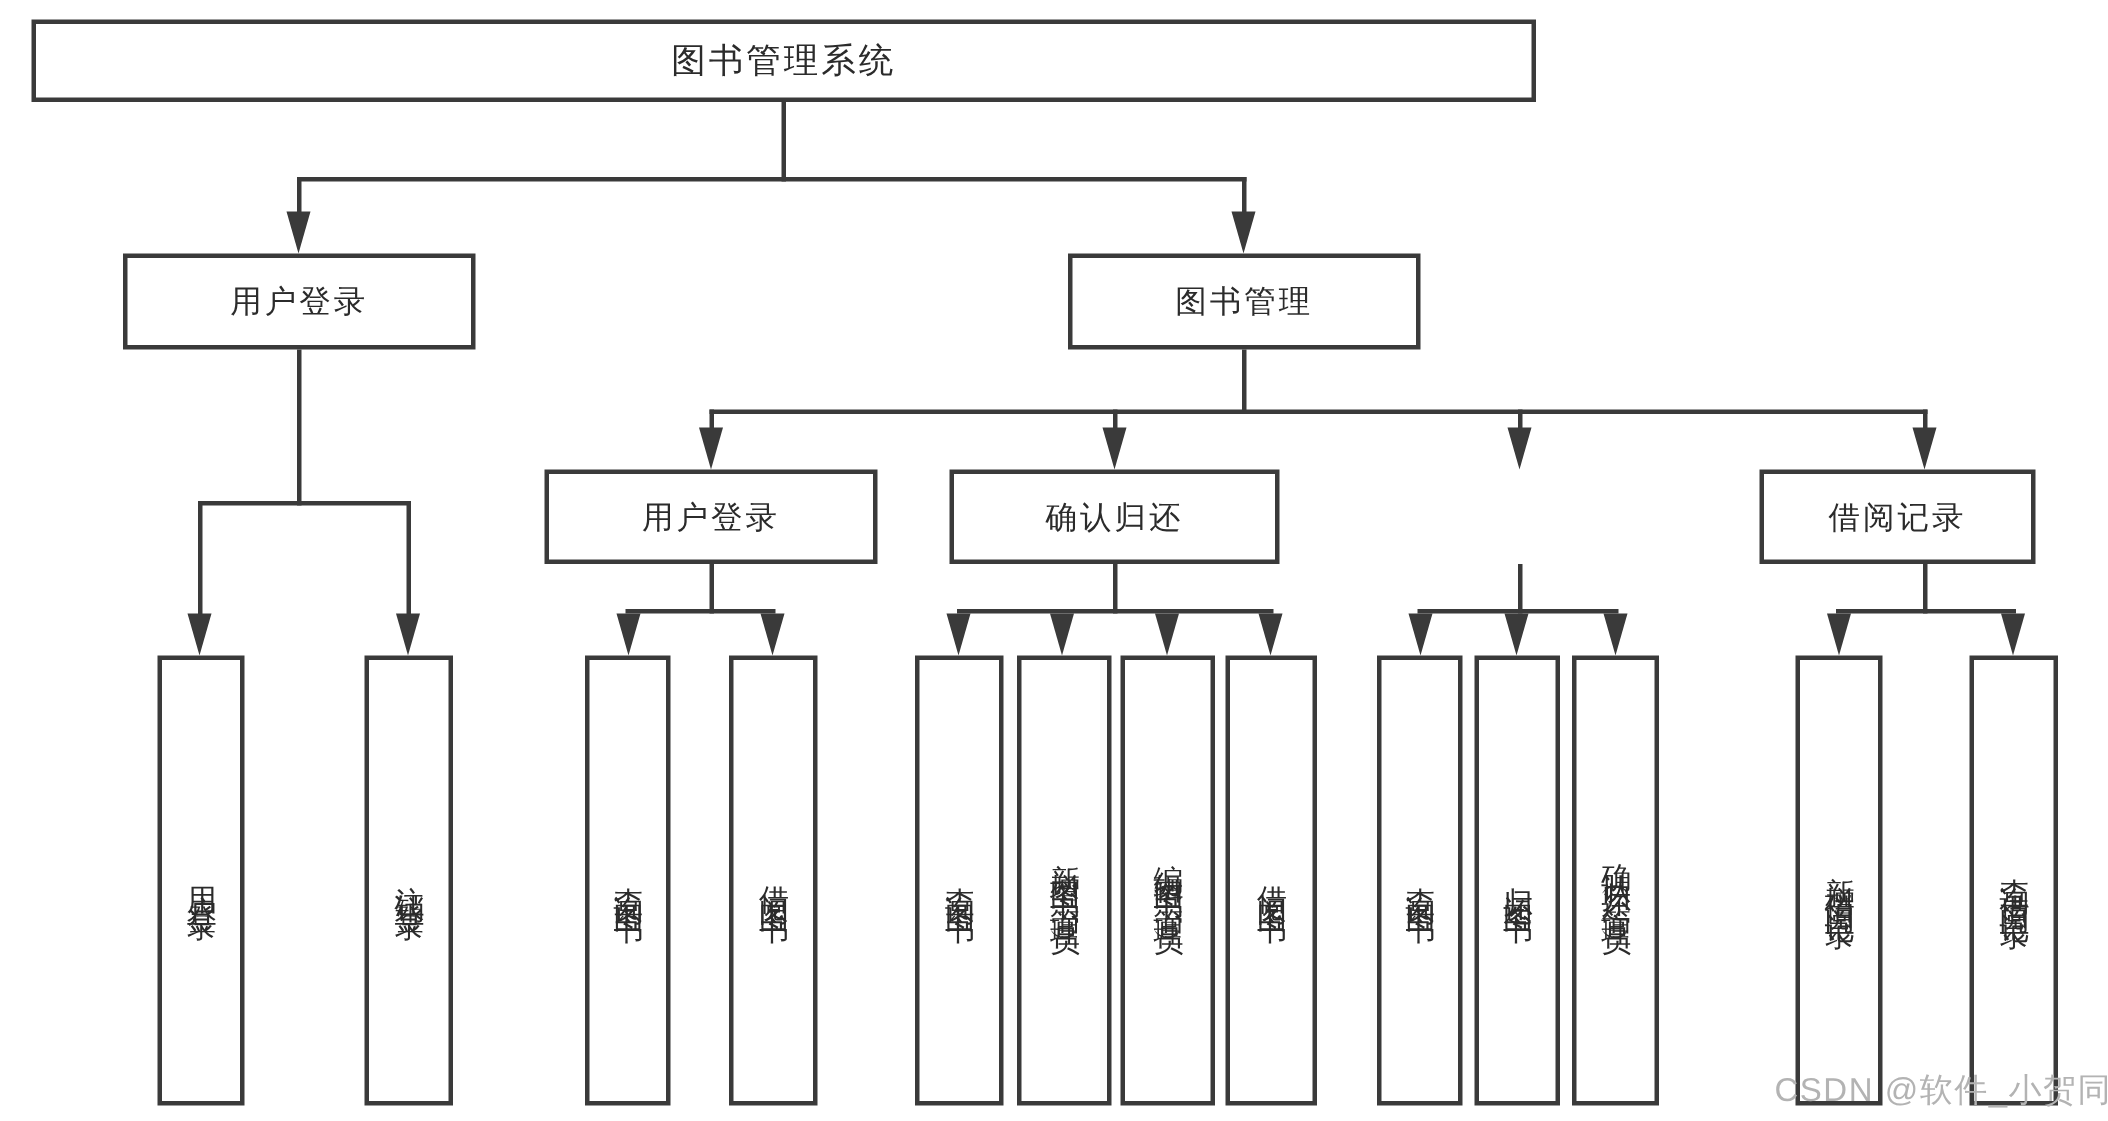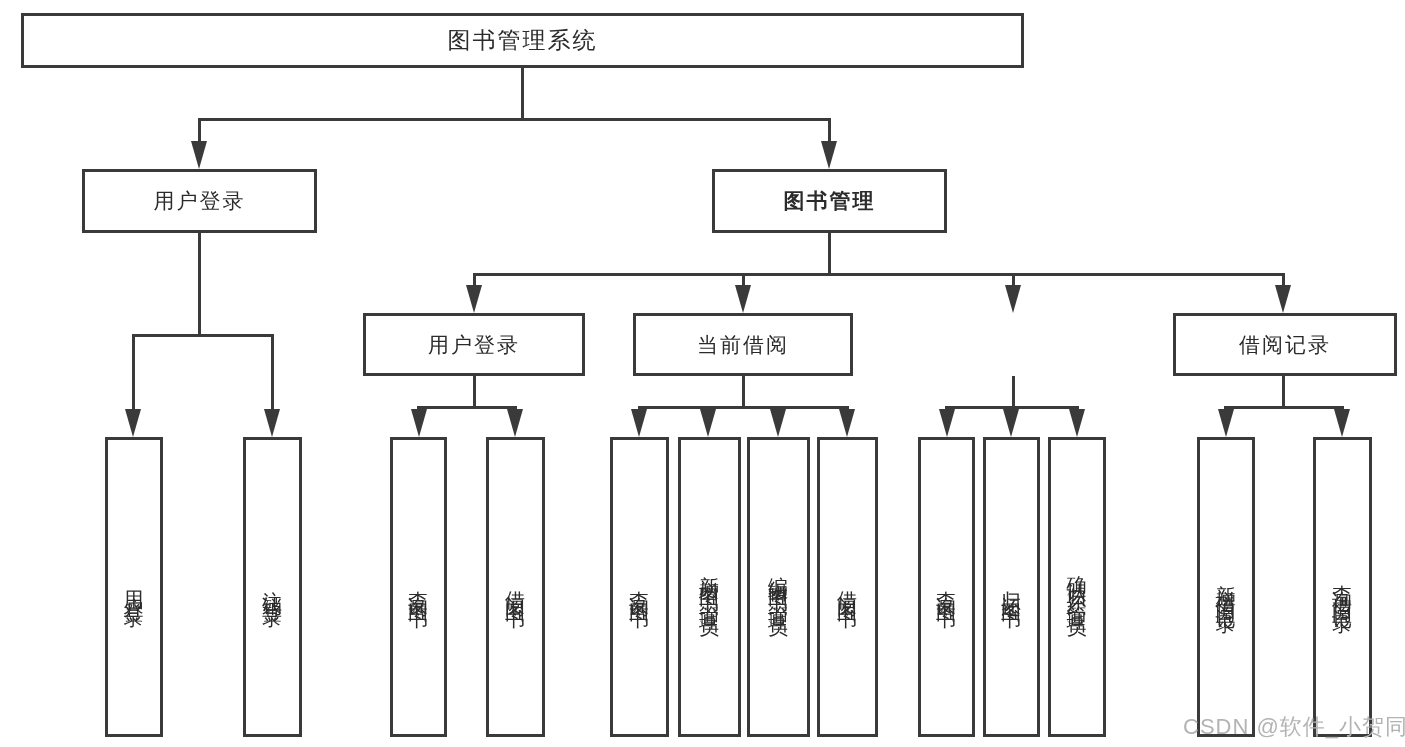--- a/index.html
+++ b/index.html
@@ -34,31 +34,31 @@
 
 <div id="canvas">
 
   <div class="box root" style="left:21px;top:13px;width:1003px;height:55px;">
     <span class="htext">图书管理系统</span>
   </div>
 
   <div class="box" style="left:82px;top:169px;width:235px;height:64px;">
     <span class="htext">用户登录</span>
   </div>
-  <div class="box" style="left:712px;top:169px;width:235px;height:64px;font-weight:bold;">
+  <div class="box" style="left:712px;top:169px;width:235px;height:64px;">
     <span class="htext">图书管理</span>
   </div>
 
   <div class="box" style="left:363px;top:313px;width:222px;height:63px;">
     <span class="htext">用户登录</span>
   </div>
   <div class="box" style="left:633px;top:313px;width:220px;height:63px;">
-    <span class="htext">当前借阅</span>
+    <span class="htext">确认归还</span>
   </div>
-  <div class="box" style="left:1173px;top:313px;width:224px;height:63px;text-align:center;">
+  <div class="box" style="left:1173px;top:313px;width:184px;height:63px;text-align:center;">
     <span class="htext">借阅记录</span>
   </div>
 
   <div class="box" style="left:105px;top:437px;width:58px;height:300px;">
     <span class="vtext">用户登录</span>
   </div>
   <div class="box" style="left:243px;top:437px;width:59px;height:300px;">
     <span class="vtext">注销登录</span>
   </div>
 

